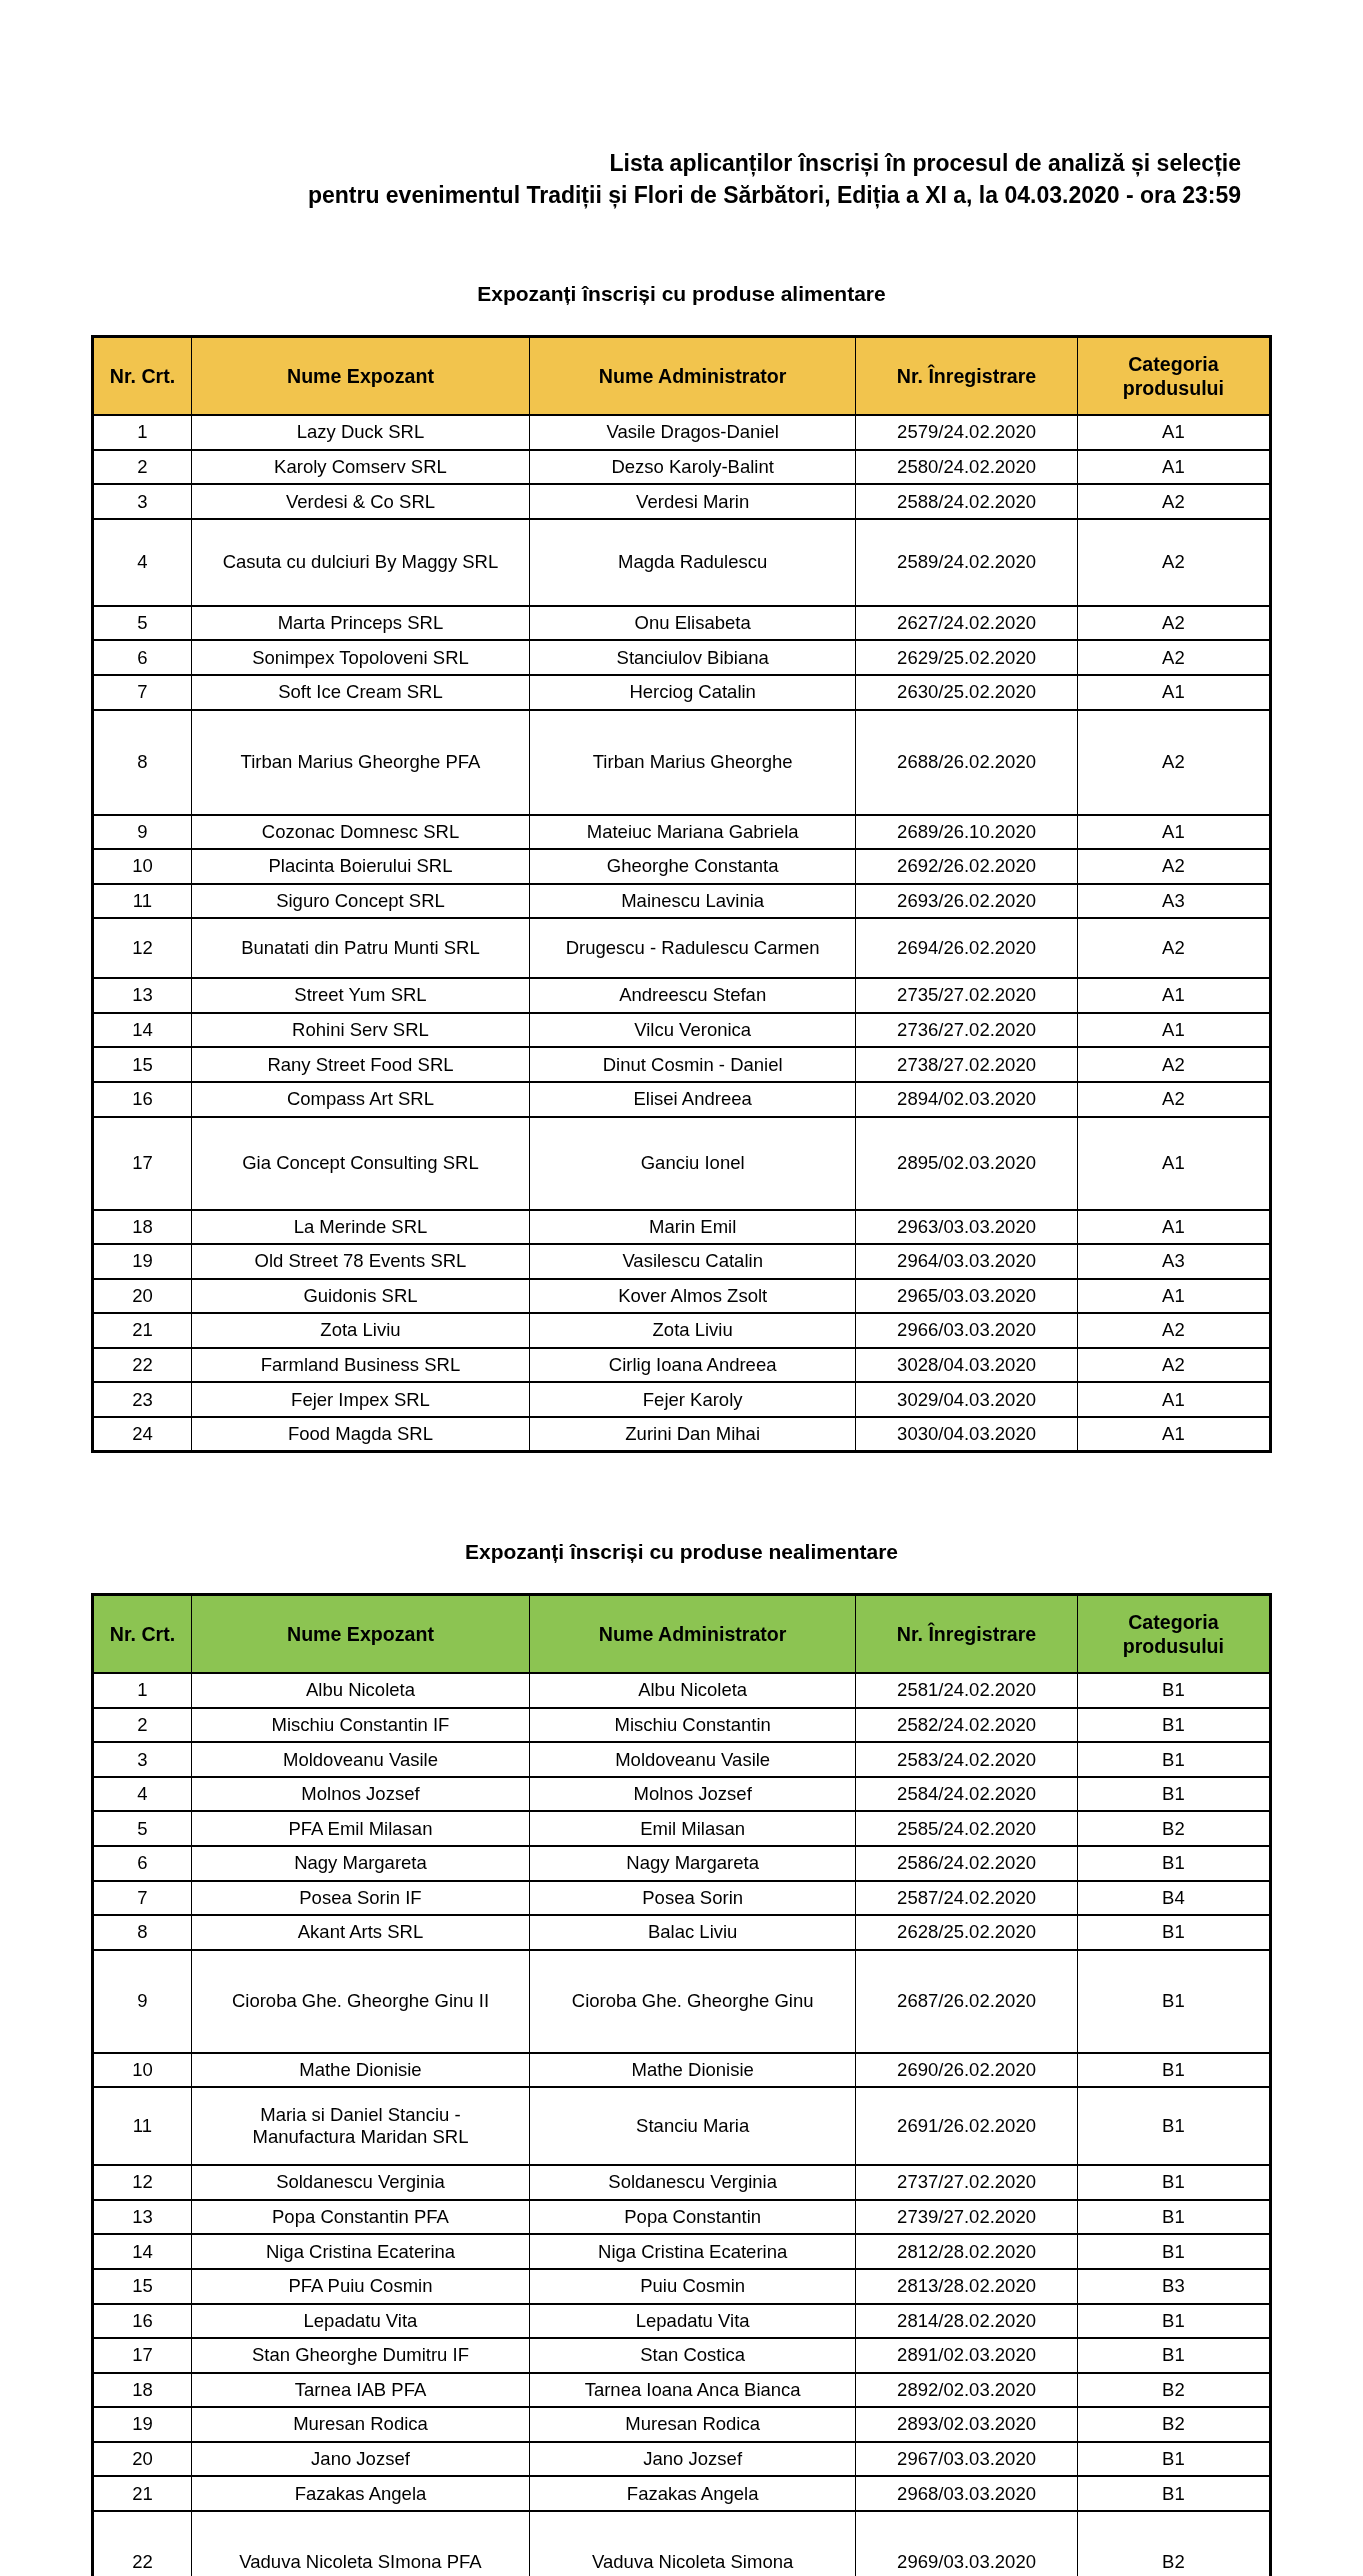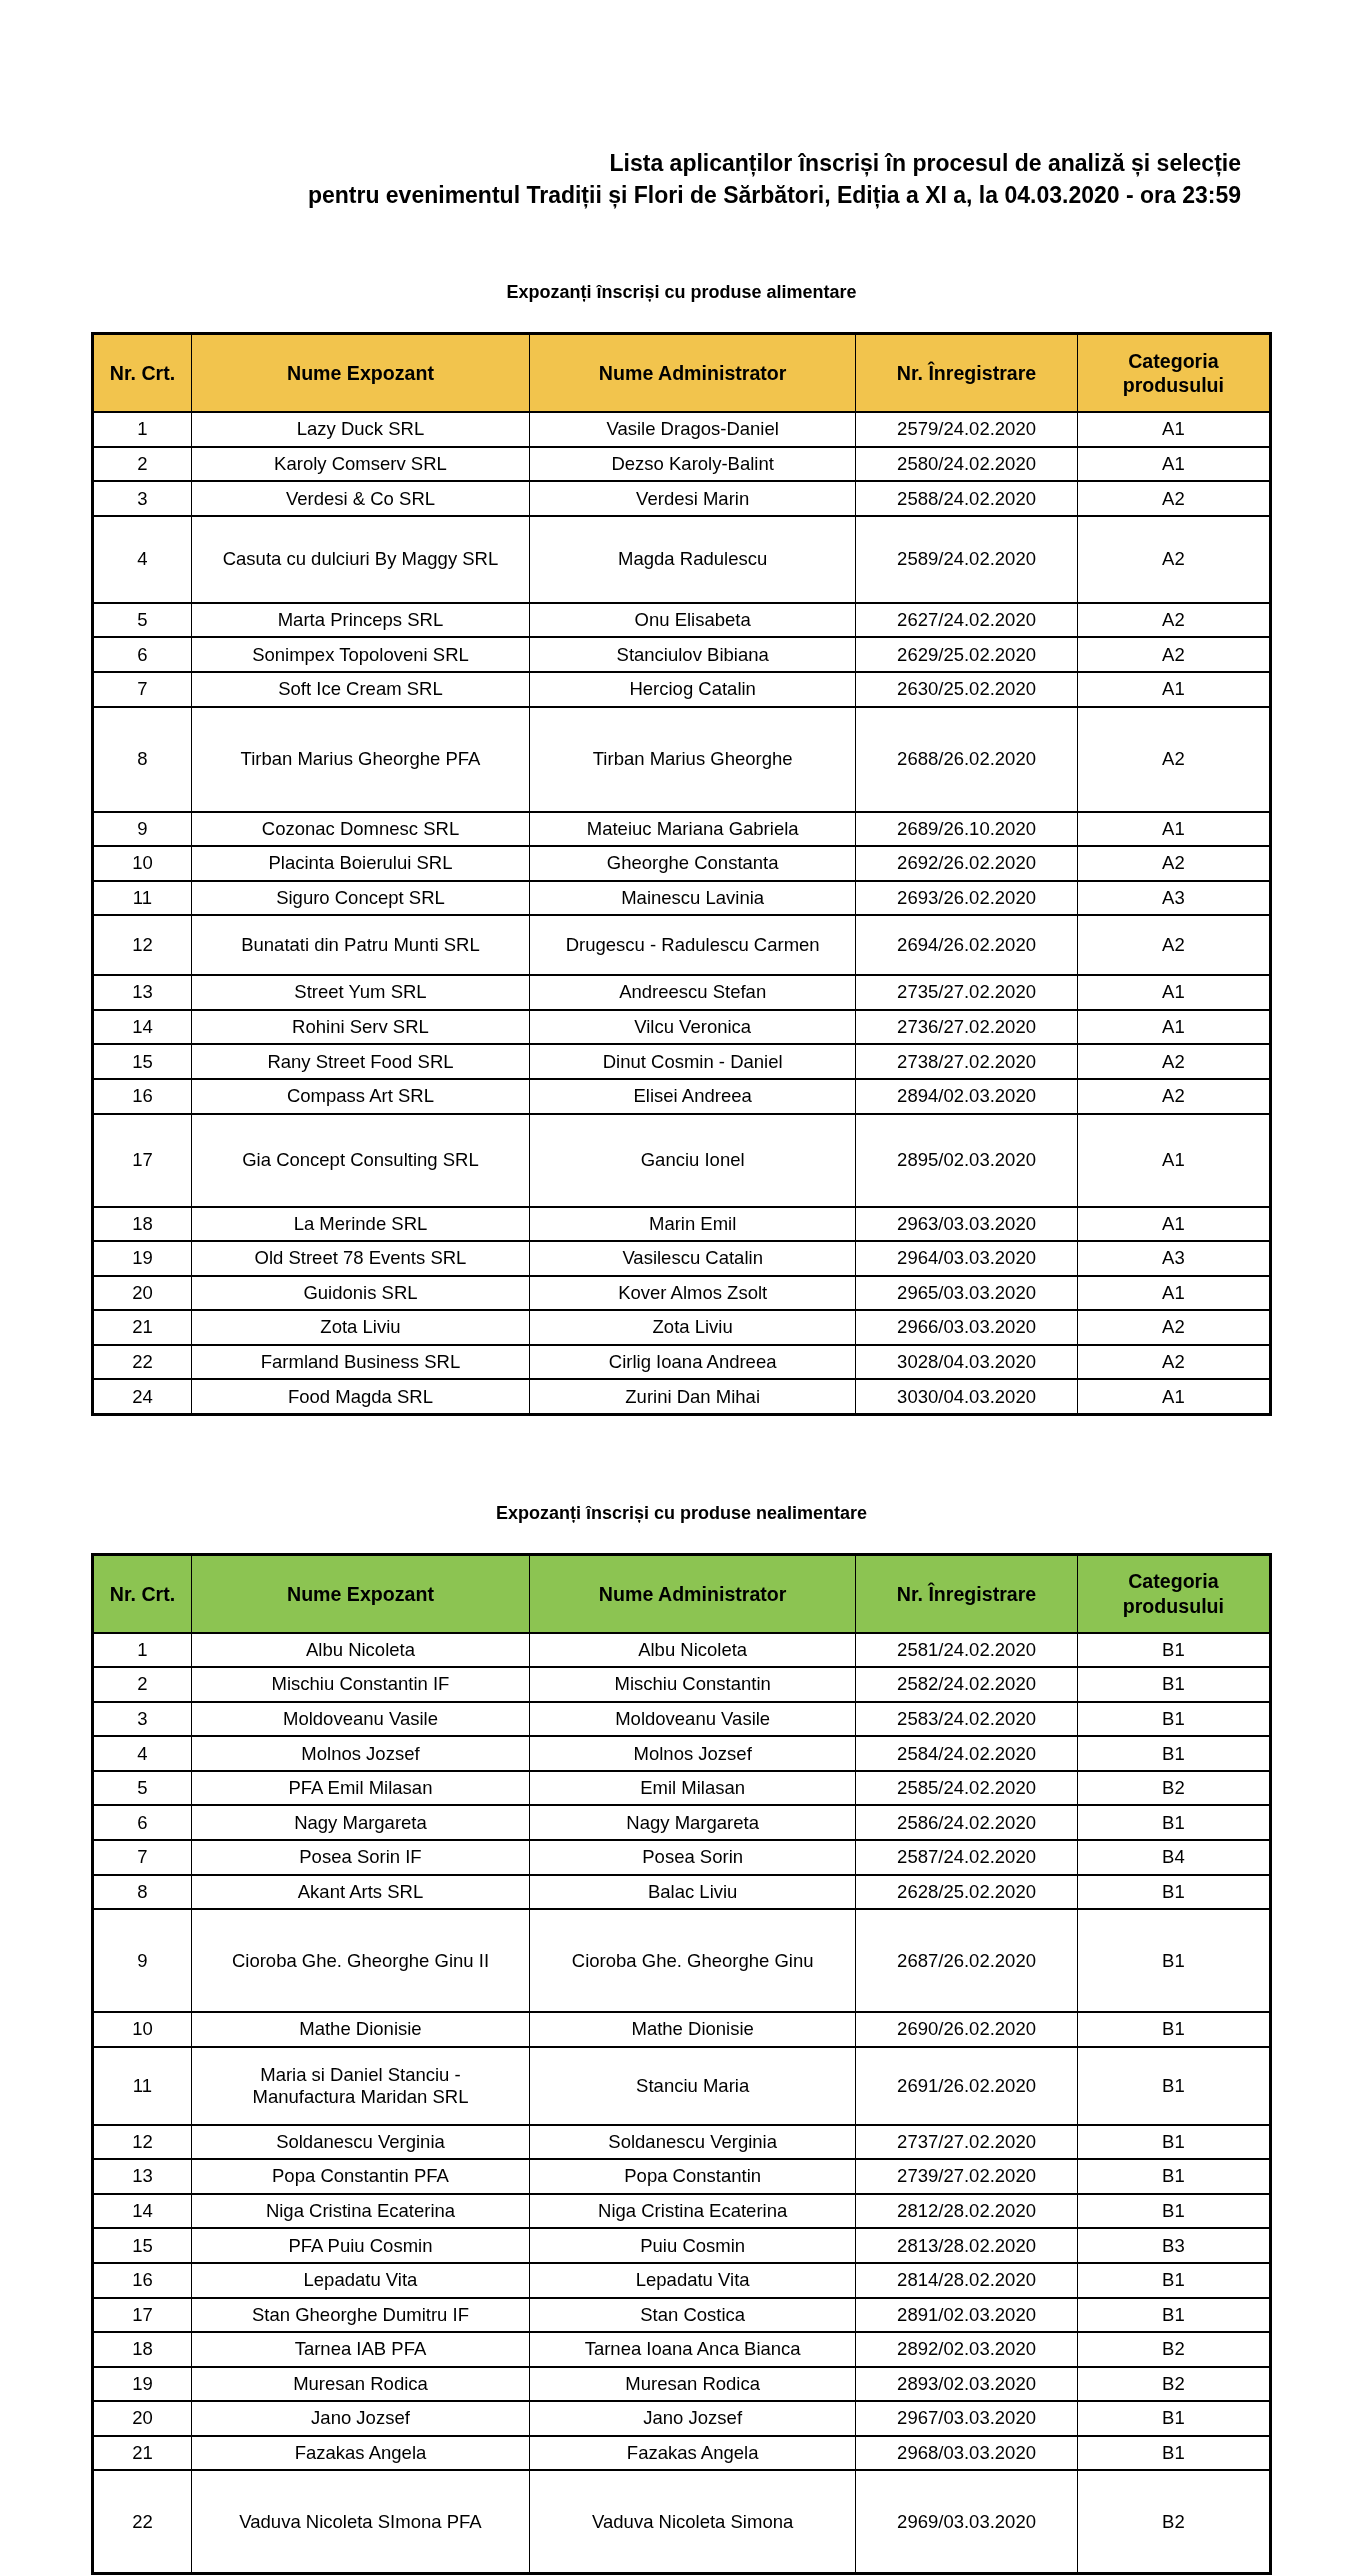--- a/index.html
+++ b/index.html
@@ -24,21 +24,21 @@
   .doc-title {
     text-align: right;
     font-weight: bold;
     font-size: 23px;
     line-height: 1.38;
     margin: 0 31px;
   }
   .section-title {
     text-align: center;
     font-weight: bold;
-    font-size: 18px;
+    font-size: 21px;
     margin-top: 71px;
   }
   .section-title.second {
     margin-top: 87px;
   }
   table.roster {
     border-collapse: collapse;
     width: 100%;
     margin-top: 29px;
     table-layout: fixed;
@@ -269,20 +269,27 @@
             <td>A2</td>
           </tr>
           <tr>
             <td>22</td>
             <td>Farmland Business SRL</td>
             <td>Cirlig Ioana Andreea</td>
             <td>3028/04.03.2020</td>
             <td>A2</td>
           </tr>
           <tr>
+            <td>23</td>
+            <td>Fejer Impex SRL</td>
+            <td>Fejer Karoly</td>
+            <td>3029/04.03.2020</td>
+            <td>A1</td>
+          </tr>
+          <tr>
             <td>24</td>
             <td>Food Magda SRL</td>
             <td>Zurini Dan Mihai</td>
             <td>3030/04.03.2020</td>
             <td>A1</td>
           </tr>
         </tbody>
     </table>
 
     <div class="section-title second">Expozanți înscriși cu produse nealimentare</div>

